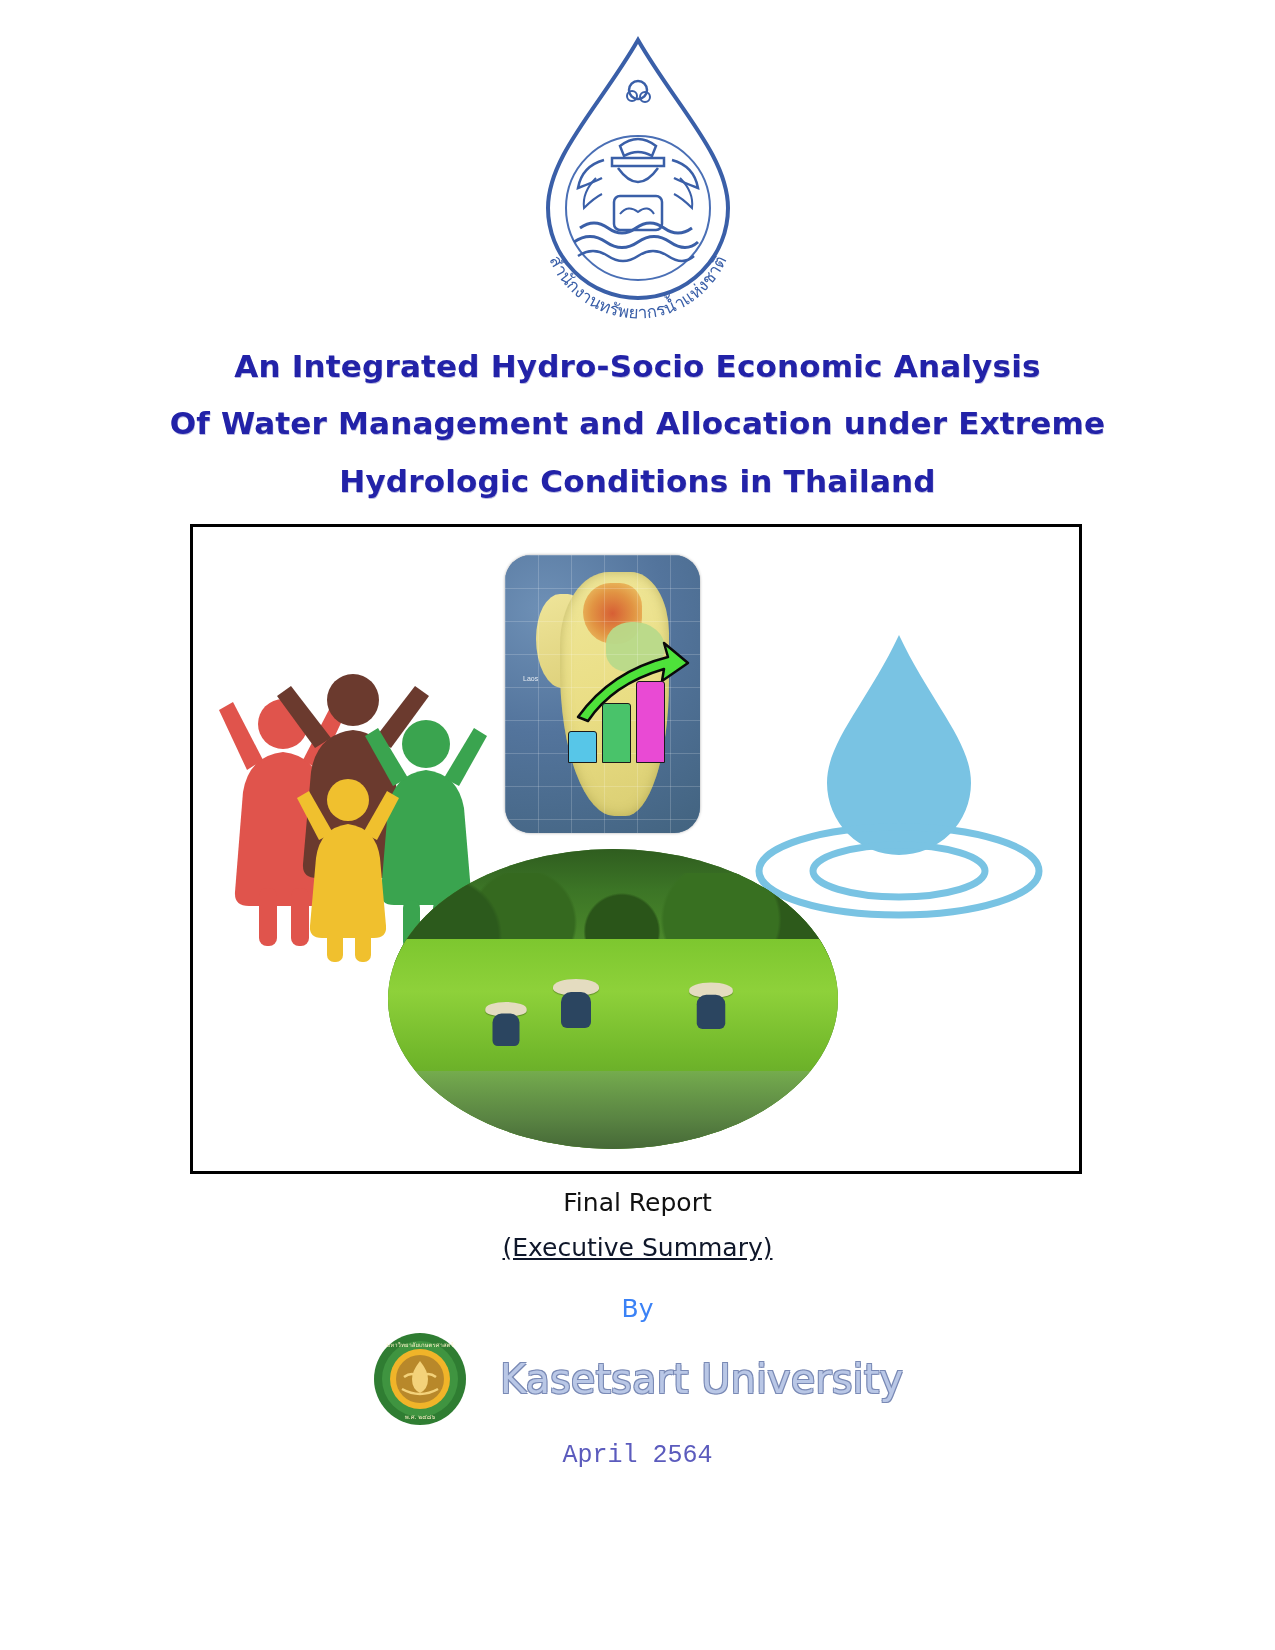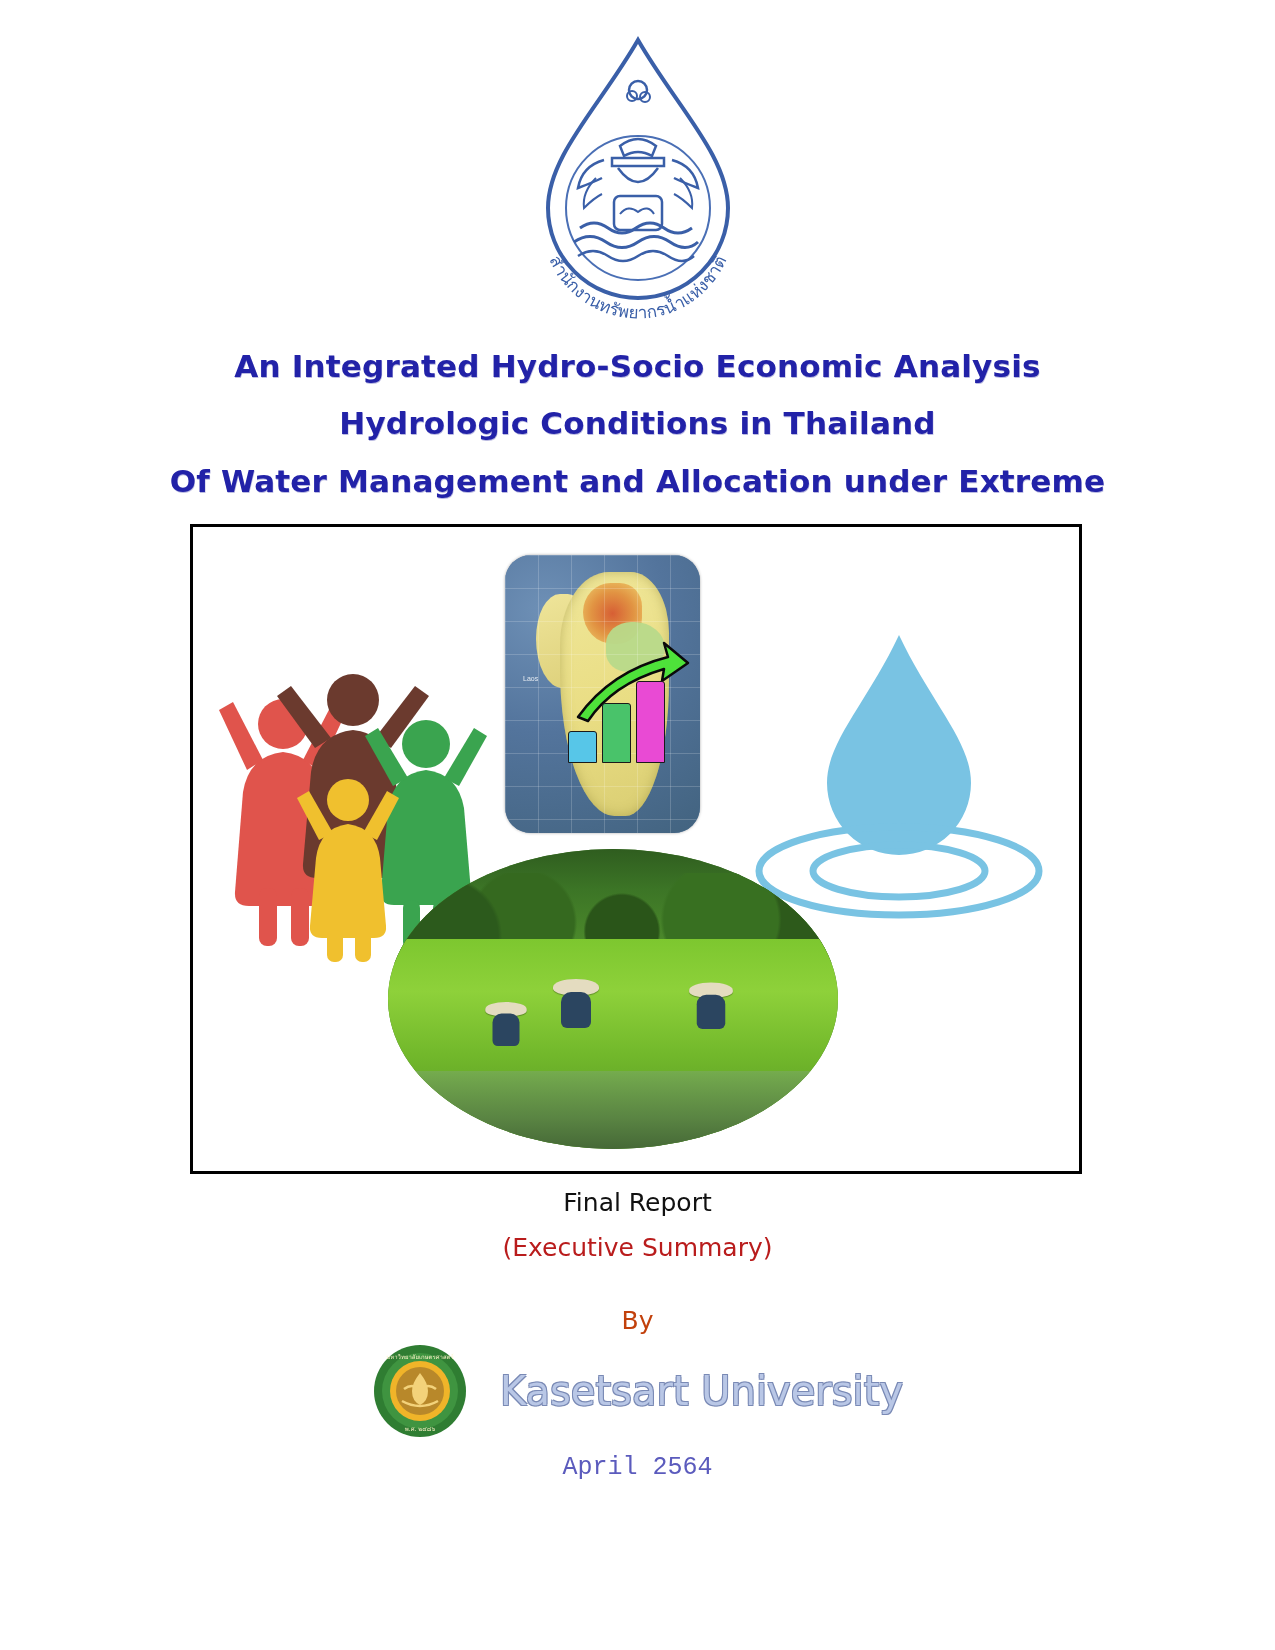--- a/index.html
+++ b/index.html
@@ -245,27 +245,28 @@
     width: 100%;
     text-align: center;
   }
   .final-report {
     color: #111111;
     font-size: 25px;
     font-family: "DejaVu Sans", sans-serif;
     margin-bottom: 16px;
   }
   .exec-summary {
-    color: #b91c1c;
+    color: #0f172a;
     font-size: 25px;
     font-family: "DejaVu Sans", sans-serif;
-    margin-bottom: 44px;
+    margin-bottom: 32px;
+    text-decoration: underline;
   }
   .by-word {
-    color: #c2410c;
+    color: #3b82f6;
     font-size: 25px;
     font-family: "DejaVu Sans", sans-serif;
     margin-bottom: 8px;
   }
   .uni-row {
     display: flex;
     align-items: center;
     justify-content: center;
     gap: 32px;
     margin-top: 6px;
@@ -319,22 +320,22 @@
         <path id="capArc" d="M36 214 a96 96 0 0 0 188 0"></path>
       </defs>
       <text font-family="'DejaVu Sans', sans-serif" font-size="17" fill="#3a5fa8">
         <textPath href="#capArc" startOffset="50%" text-anchor="middle">สำนักงานทรัพยากรน้ำแห่งชาติ</textPath>
       </text>
     </svg>
   </div>
 
   <div class="title-block">
     <div class="title-line">An Integrated Hydro-Socio Economic Analysis</div>
+    <div class="title-line">Of Water Management and Allocation under Extreme</div>
     <div class="title-line">Hydrologic Conditions in Thailand</div>
-    <div class="title-line">Of Water Management and Allocation under Extreme</div>
   </div>
 
   <div class="cover-frame">
 
     <svg class="people" viewBox="0 0 280 310">
 
       <g fill="#e0544c">
         <circle cx="70" cy="72" r="25"></circle>
         <path d="M70 100 q-34 4 -40 40 l-8 100 q-1 14 14 14 h68 q15 0 14 -14 l-8 -100 q-6 -36 -40 -40 Z"></path>
         <path d="M34 118 L6 58 l14 -8 l30 58 Z"></path>

